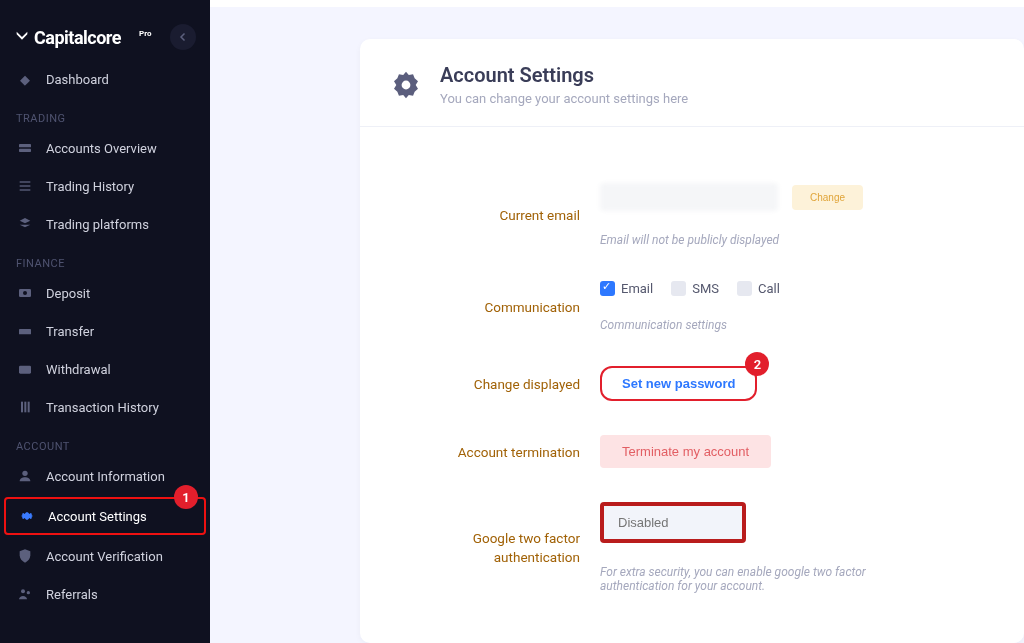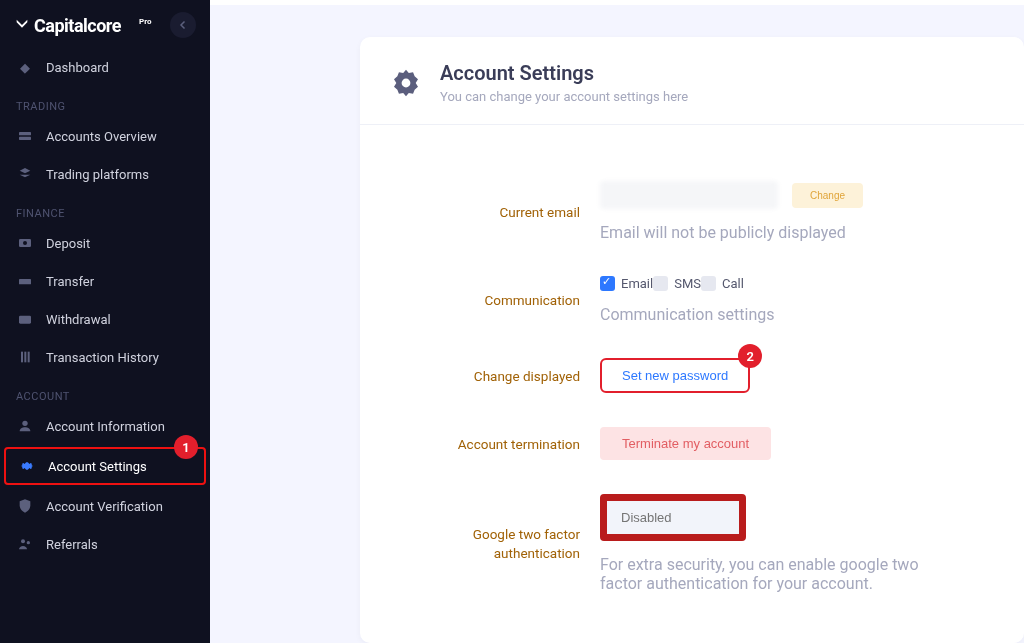--- a/index.html
+++ b/index.html
@@ -1,20 +1,20 @@
 <!DOCTYPE html>
 <html><head>
 <meta charset="utf-8">
 <style>
   * { box-sizing: border-box; margin: 0; padding: 0; }
   body { font-family: -apple-system, BlinkMacSystemFont, "Segoe UI", Roboto, sans-serif; background: #f4f5ff; width: 1024px; height: 643px; overflow: hidden; }
   .layout { display: flex; height: 100%; }
   
   .sidebar { width: 210px; background: #0f1120; color: #fff; flex-shrink: 0; display: flex; flex-direction: column; padding-top: 0; }
-  .sidebar-header { display: flex; padding: 12px 14px 10px; }
+  .sidebar-header { display: flex; padding: 24px 14px 10px; }
   .logo { display:flex; align-items:center; font-weight:700; font-size:18px; color:#fff; }
   .logo-mark { width:16px; height:16px; margin-right:4px; display:inline-flex; align-items:center; justify-content:center; }
   .logo-text { letter-spacing: -0.5px; }
   .logo-pro { font-size:8px; margin-left:18px; margin-top:-8px; }
   .collapse-handle { margin-left:auto; width:26px; height:26px; border-radius:50%; background:#1a1c30; display:flex; align-items:center; justify-content:center; color:#5c607d; cursor:pointer; }
   
   .nav-item { display:flex; align-items:center; padding: 10px 16px; font-size: 13px; color: #d0d2de; cursor:pointer; gap:12px; }
   .nav-item .icon { width:18px; height:18px; display:flex; align-items:center; justify-content:center; color:#5c607d; }
   .nav-section-label { padding: 14px 16px 4px; font-size:11px; letter-spacing:0.5px; color:#4f5370; text-transform:uppercase; }
   .nav-item.active { color:#fff; }
@@ -35,35 +35,35 @@
   .card-subtitle { font-size:13px; color:#a5a8bd; margin-top:4px; }
   
   .settings-body { padding: 56px 40px 40px 40px; }
   .row { display:flex; align-items:center; margin-bottom: 34px; }
   .row .label { width: 200px; text-align:right; padding-right:20px; font-size:13.5px; color:#a16207; }
   .row .label.twoline { line-height:1.35; }
   .row .control { flex:1; display:flex; align-items:center; gap:14px; flex-wrap:wrap; }
   
   .blurred-box { width:178px; height:28px; background:#f5f6f8; border-radius:4px; filter: blur(2px); }
   .btn-change { background:#fdf2d9; color:#e0a53a; padding:7px 18px; font-size:10px; border:none; border-radius:4px; cursor:pointer; font-weight:500; }
-  .hint { font-size:16px; color:#a5a8bd; width:100%; }
-  
-  .checkbox-row { display:flex; gap:0; }
+  .hint { font-size:12px; color:#a5a8bd; margin-top:8px; width:100%;font-style:italic; }
+  
+  .checkbox-row { display:flex; gap:18px; }
   .cb { display:flex; align-items:center; gap:6px; font-size:13px; color:#55586e; }
   .cb .fake-cb { width:15px; height:15px; border-radius:3px; background:#e6e8f0; display:inline-block; }
   .cb .fake-cb.checked { background:#2d78ff; position:relative; }
   .cb .fake-cb.checked::after { content:"✓"; color:#fff; font-size:11px; position:absolute; left:2px; top:-1px; }
   
   .btn-outline { position:relative; display:inline-block; }
-  .btn-setpw { color:#2d78ff; background:#fff; border:2px solid #e21f2c; padding:8px 20px; font-size:13px; border-radius:6px; cursor:pointer; font-weight:400; }
+  .btn-setpw { color:#2d78ff; background:#fff; border:2px solid #e21f2c; padding:8px 20px; font-size:13px; border-radius:12px; cursor:pointer; font-weight:700; }
   .badge2 { top:-14px; right:-12px; }
   
   .btn-danger { background:#fde3e4; color:#e25e63; padding:9px 22px; font-size:13px; border:none; border-radius:4px; cursor:pointer; font-weight:500; }
   
-  .disabled-input { width:146px; padding:9px 14px; font-size:13px; color:#b9bcc9; background:#f2f4fa; border:7px solid #b91c1c; border-radius:4px; }
+  .disabled-input { width:146px; padding:9px 14px; font-size:13px; color:#b9bcc9; background:#f2f4fa; border:4px solid #b91c1c; border-radius:4px; }
   .btn-2fa { background:#d4f5ee; color:#3abca2; padding:9px 22px; font-size:13px; border:none; border-radius:4px; cursor:pointer; font-weight:500; }
 
   .content-card-wrap { padding: 0 0 0 0; margin-left: 150px; margin-right:0; }
   .card { margin-left:0; margin-right:0; }
   
 </style>
 </head>
 <body>
 
 <div class="layout">
@@ -96,20 +96,30 @@
         <svg viewBox="0 0 24 24" width="16" height="16" fill="currentColor">
             <rect x="3" y="6" width="18" height="5" rx="1"></rect>
             <rect x="3" y="13" width="18" height="5" rx="1"></rect>
           </svg>
       </span>
       <span>Accounts Overview</span>
     </div>
     <div class="nav-item">
       <span class="icon">
         <svg viewBox="0 0 24 24" width="16" height="16" fill="currentColor">
+            <rect x="4" y="5" width="16" height="2"></rect>
+            <rect x="4" y="11" width="16" height="2"></rect>
+            <rect x="4" y="17" width="16" height="2"></rect>
+          </svg>
+      </span>
+      <span>Trading History</span>
+    </div>
+    <div class="nav-item">
+      <span class="icon">
+        <svg viewBox="0 0 24 24" width="16" height="16" fill="currentColor">
             <path d="M4 7 L12 3 L20 7 L12 11 Z M4 13 L12 17 L20 13"></path>
           </svg>
       </span>
       <span>Trading platforms</span>
     </div>
 
     <div class="nav-section-label">FINANCE</div>
     <div class="nav-item">
       <span class="icon">
         <svg viewBox="0 0 24 24" width="16" height="16" fill="currentColor">

